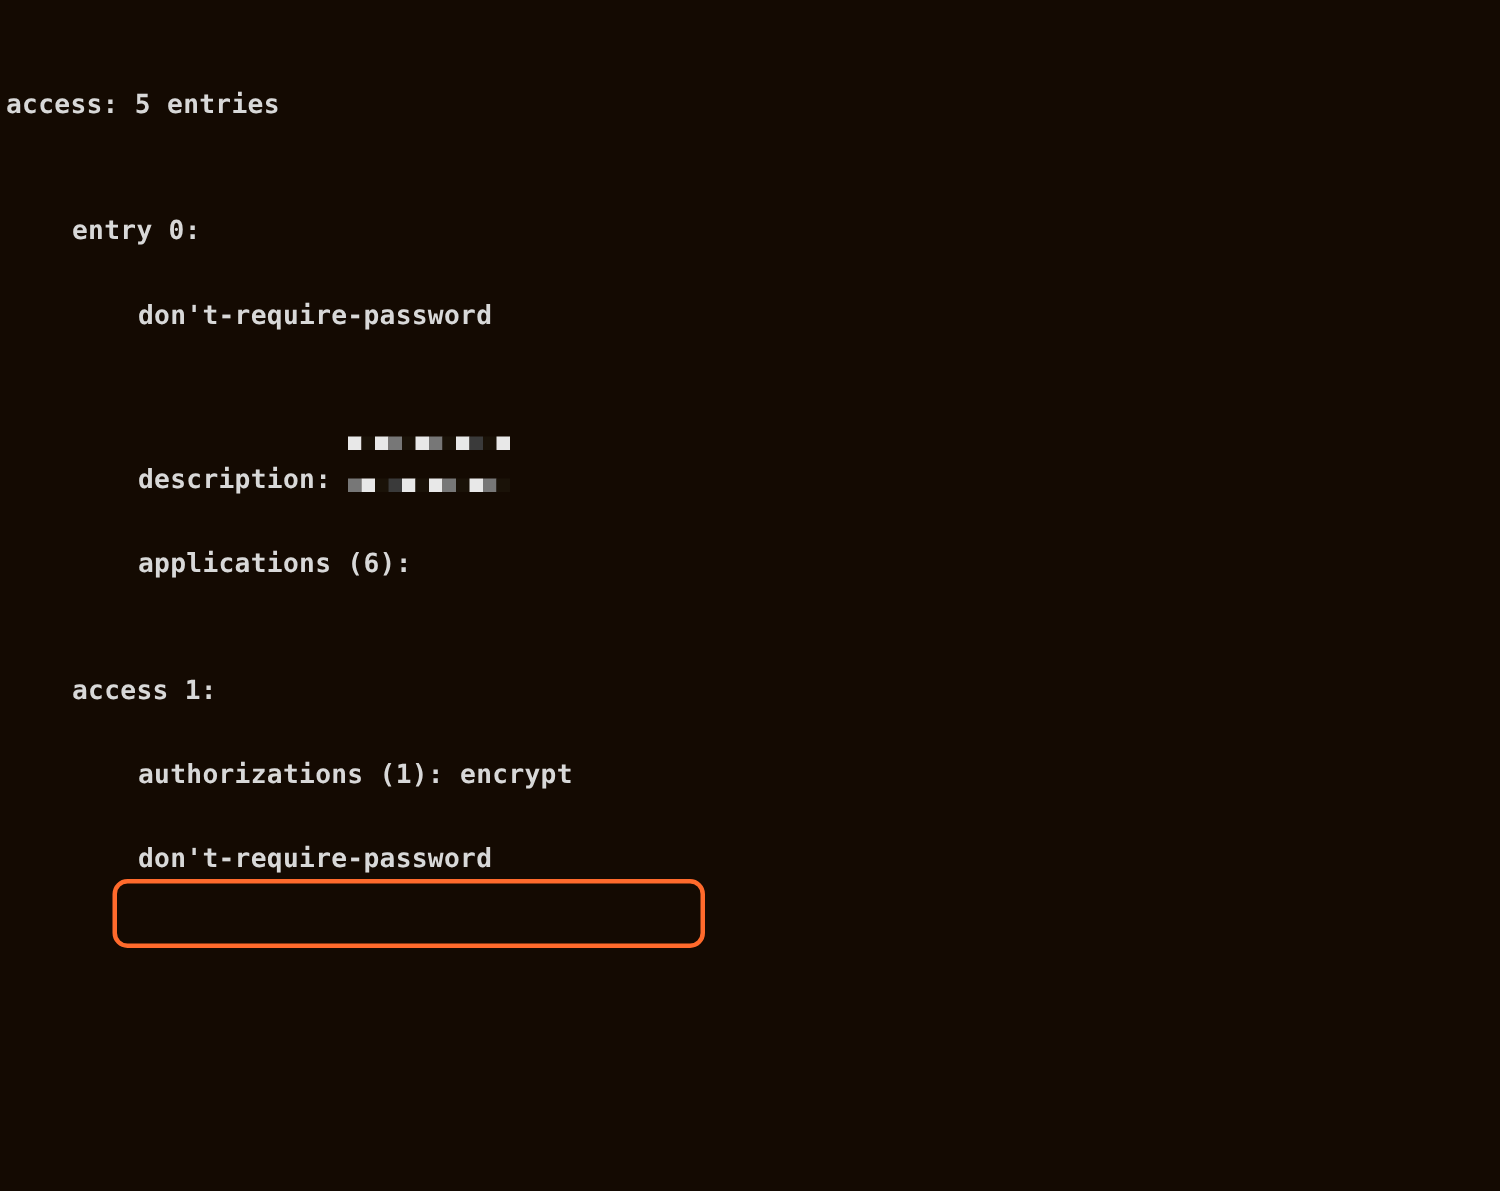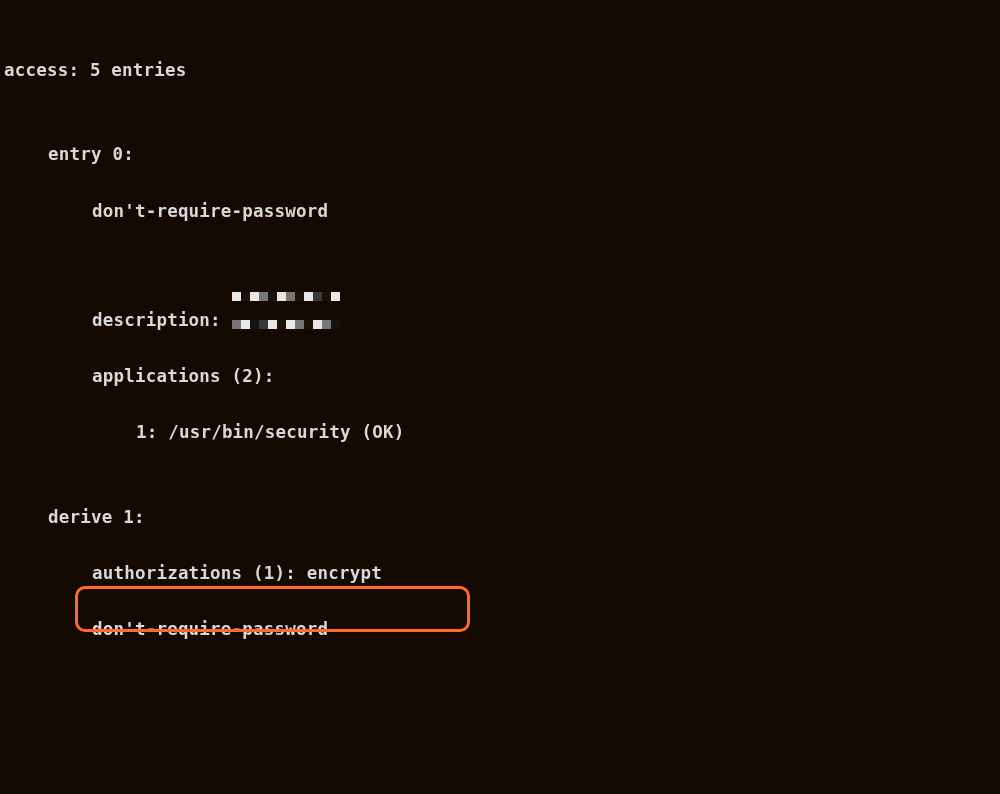--- a/index.html
+++ b/index.html
@@ -57,24 +57,23 @@
 <div class="terminal">
 
 <span class="ln i0">access: 5 entries</span>
 
 <span class="ln i1">entry 0:</span>
 <span class="ln i2">don't-require-password</span>
 <span class="ln i2"><span>description: </span><span class="redact" style="width:110px;">
 <span class="rrow"><span class="c-w"></span><span class="c-b"></span><span class="c-w"></span><span class="c-g"></span><span class="c-b"></span><span class="c-w"></span><span class="c-g"></span><span class="c-b"></span><span class="c-w"></span><span class="c-dg"></span><span class="c-b"></span><span class="c-w"></span></span>
 <span class="rrow"><span class="c-g"></span><span class="c-w"></span><span class="c-b"></span><span class="c-dg"></span><span class="c-w"></span><span class="c-b"></span><span class="c-w"></span><span class="c-g"></span><span class="c-b"></span><span class="c-w"></span><span class="c-g"></span><span class="c-b"></span></span>
 </span></span>
-<span class="ln i2">applications (2):</span>
-<span class="ln i3">1: /usr/bin/security (OK)</span>
+<span class="ln i2">applications (6):</span>
 
-<span class="ln i1">derive 1:</span>
+<span class="ln i1">access 1:</span>
 <span class="ln i2">authorizations (1): encrypt</span>
 <span class="ln i2">don't-require-password</span>
 <span class="ln i2"><span class="redact" style="width:115px;">
 
 
 </span></span>
 
 
 
 

